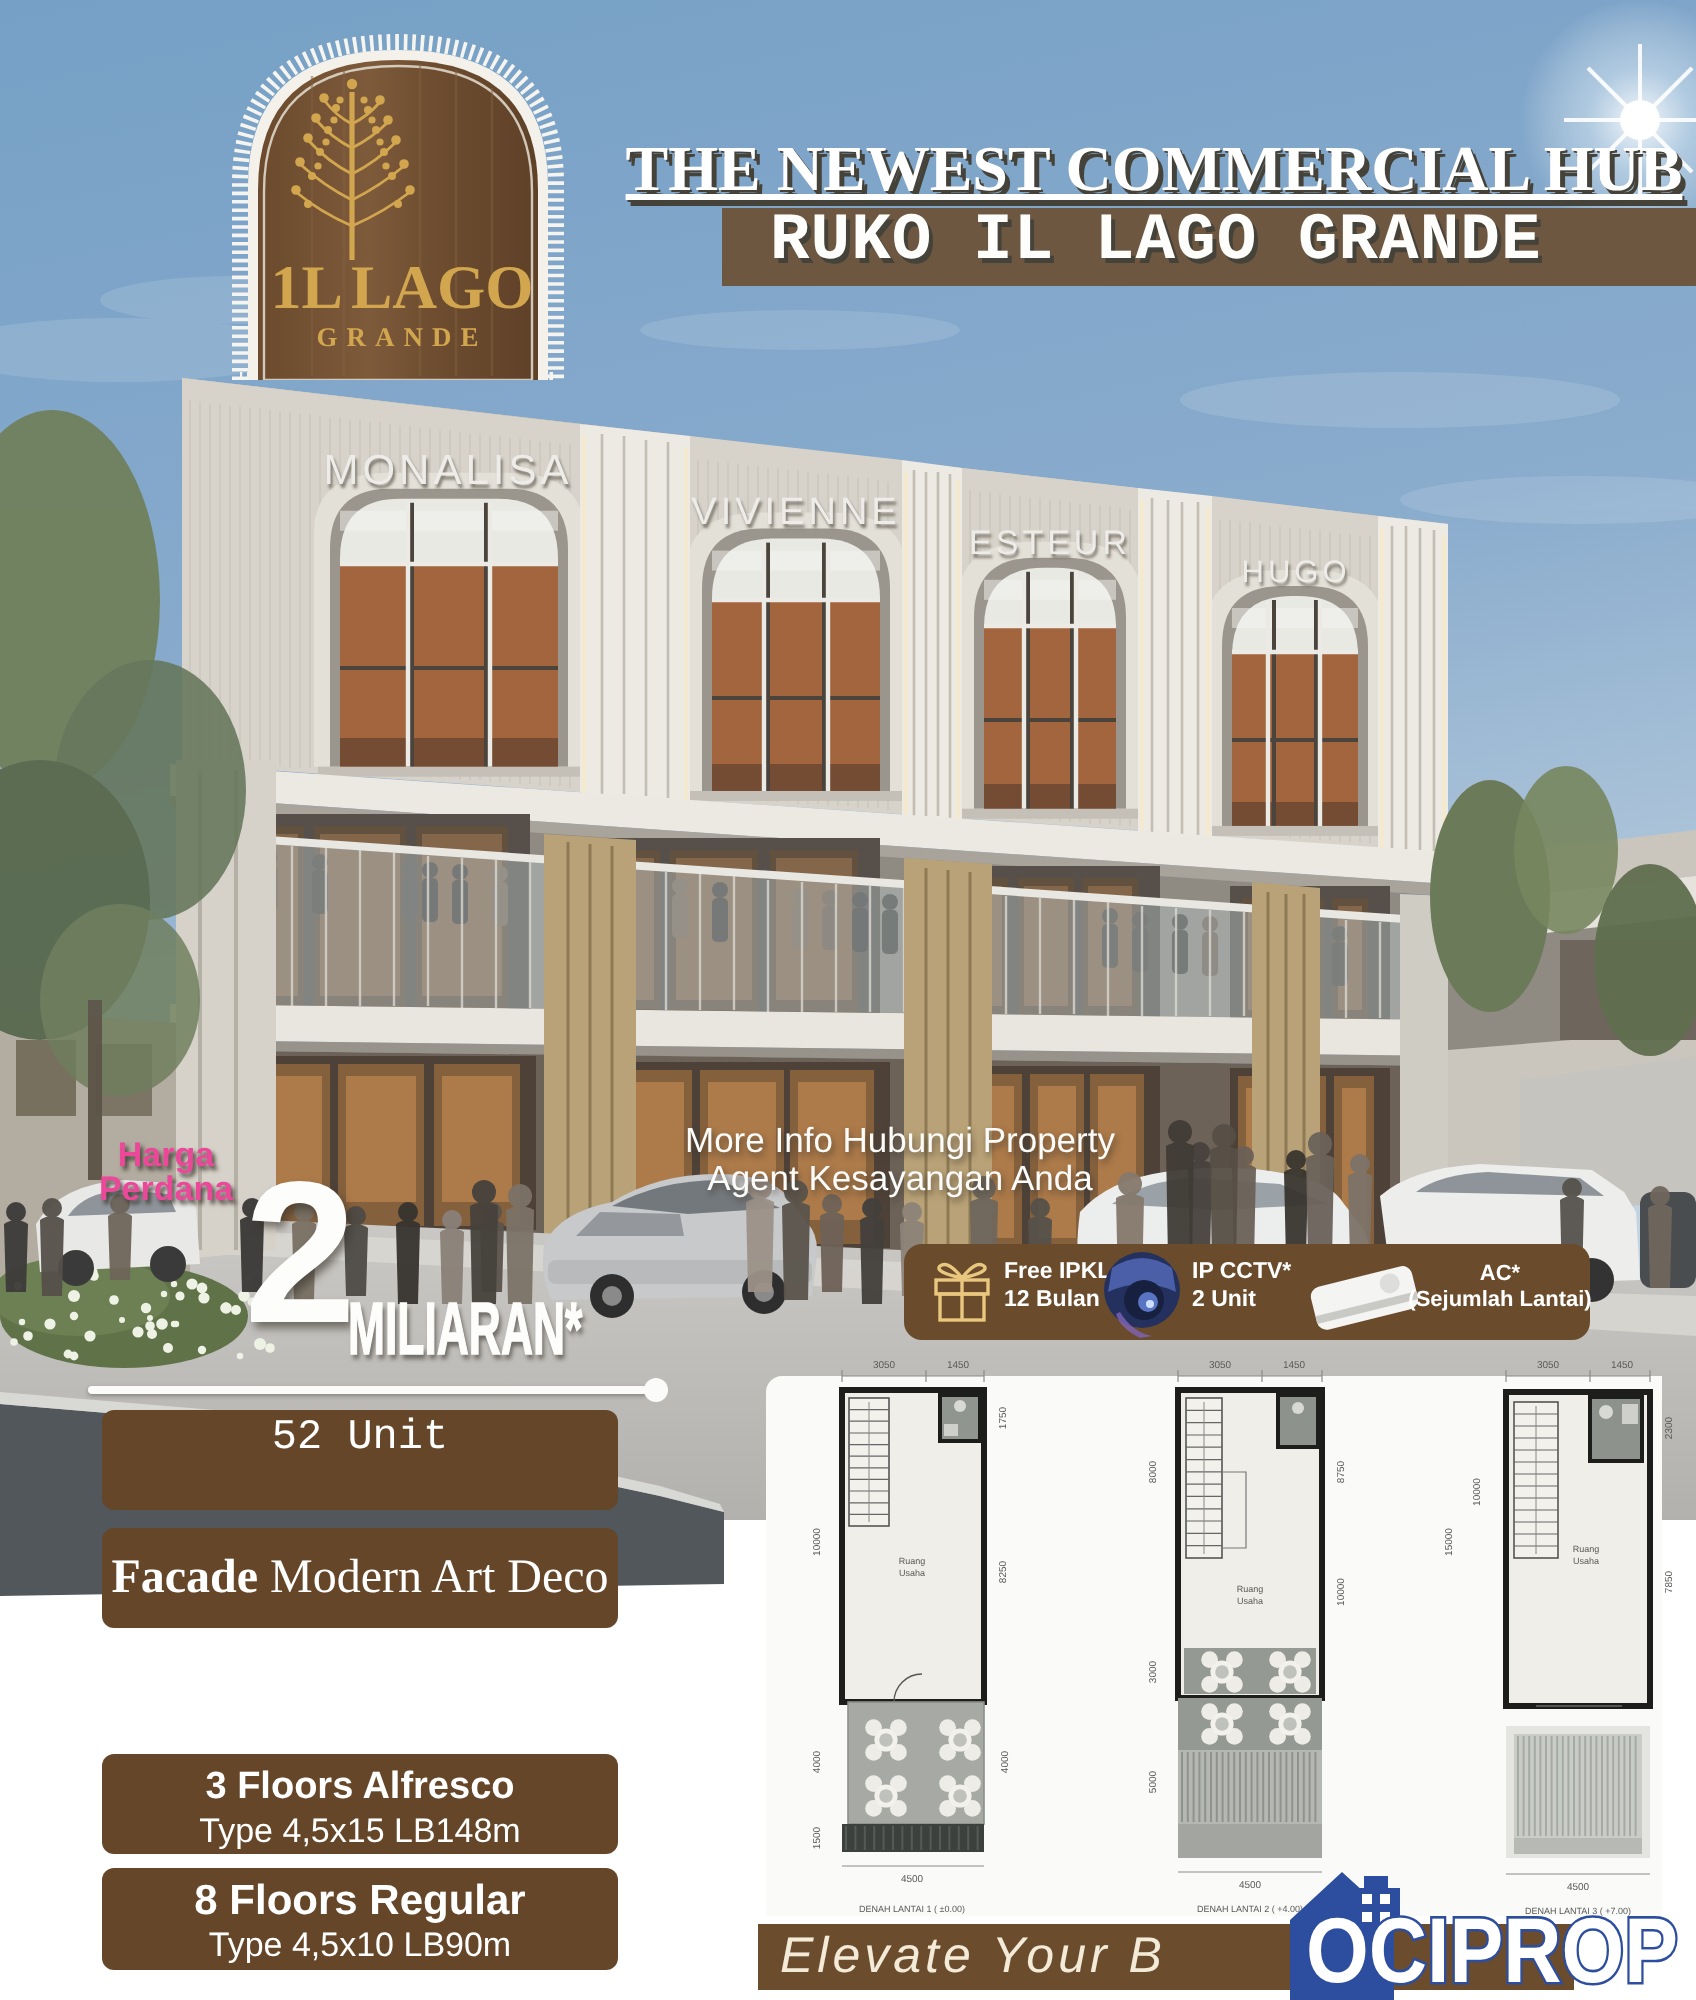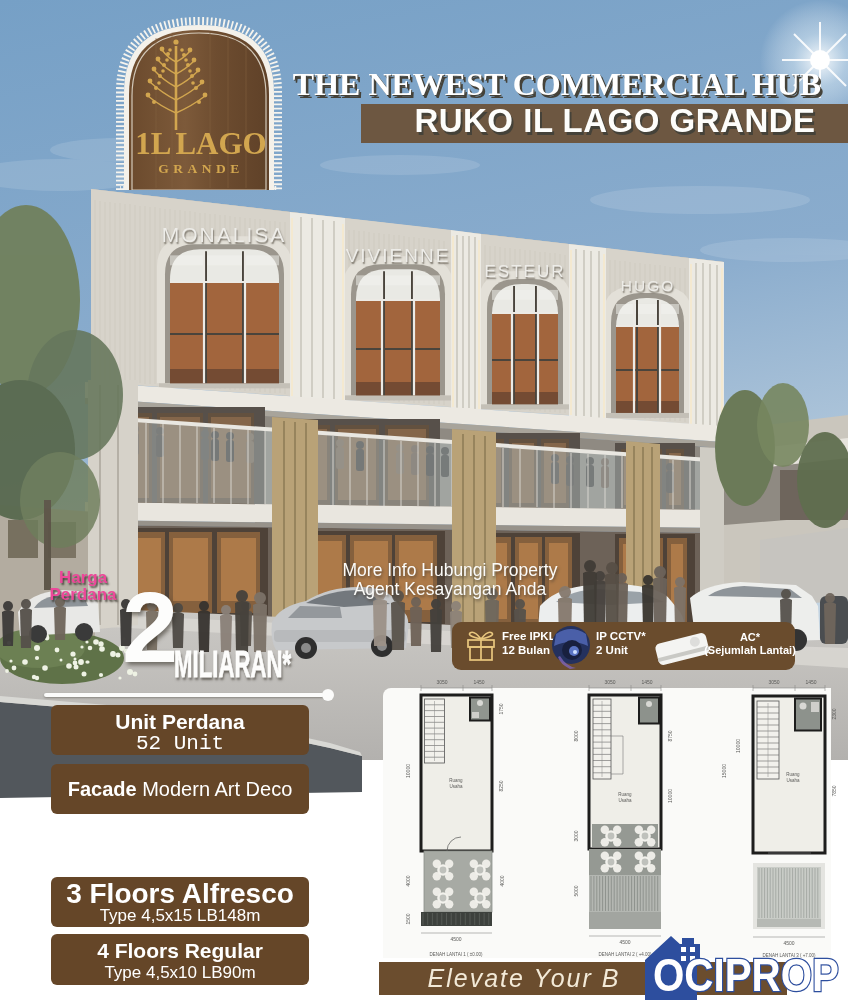--- a/index.html
+++ b/index.html
@@ -628,25 +628,25 @@
           <circle cx="660" cy="572" r="6" fill="#6b625a"></circle>
           <path d="M653 579 Q660 575 667 579 L666 630 L654 630 Z" fill="#6b625a"></path>
           <circle cx="242" cy="596" r="6" fill="#46423c"></circle>
           <path d="M235 603 Q242 599 249 603 L248 652 L236 652 Z" fill="#46423c"></path>
           <circle cx="260" cy="598" r="6" fill="#7c7268"></circle>
           <path d="M253 605 Q260 601 267 605 L266 652 L254 652 Z" fill="#7c7268"></path>
         </g>
 </g>
 </svg>
 
-<div class="abs" style="left:291px;top:66px;width:532px;text-align:center;font-family:'Liberation Serif',serif;font-weight:bold;font-size:32px;letter-spacing:0px;color:#fff;text-shadow:2.5px 3px 0 #454239,1px 1px 0 #454239;white-space:nowrap;">THE NEWEST COMMERCIAL HUB</div>
+<div class="abs" style="left:311px;top:66px;width:532px;text-align:center;font-family:'Liberation Serif',serif;font-weight:bold;font-size:32px;letter-spacing:0px;color:#fff;text-shadow:2.5px 3px 0 #454239,1px 1px 0 #454239;white-space:nowrap;text-decoration:underline;">THE NEWEST COMMERCIAL HUB</div>
 
 <div class="abs" style="left:361px;top:104px;width:487px;height:39px;background:#6d5741;"></div>
 
-<div class="abs" style="left:385px;top:102px;width:460px;text-align:center;font-family:Liberation Sans, sans-serif;font-weight:bold;font-size:33px;letter-spacing:0.5px;color:#fdfdfb;text-shadow:2px 2.5px 0 #454239;white-space:nowrap;">RUKO IL LAGO GRANDE</div>
+<div class="abs" style="left:385px;top:102px;width:460px;font-family:Liberation Mono, monospace;font-weight:bold;font-size:33px;letter-spacing:0.5px;color:#fdfdfb;text-shadow:2px 2.5px 0 #454239;white-space:nowrap;">RUKO IL LAGO GRANDE</div>
 
 
 <svg class="abs" style="left:112px;top:8px" width="174" height="182" viewBox="0 0 174 182">
 <defs>
 <linearGradient id="wood" x1="0" y1="0" x2="1" y2="0">
 <stop offset="0" stop-color="#6b4a2d"></stop>
           <stop offset="0.4" stop-color="#7d5a3a"></stop>
           <stop offset="0.62" stop-color="#6e4d30"></stop>
           <stop offset="1" stop-color="#5f4128"></stop>
 </linearGradient>
@@ -712,34 +712,33 @@
 <div class="abs" style="left:28px;top:570px;width:110px;text-align:center;font-weight:bold;font-size:17px;line-height:16.5px;color:#ec4899;text-shadow:1.5px 2px 2px rgba(55,50,42,0.85);">Harga<br>Perdana</div>
 
 <div class="abs" style="left:122px;top:570px;width:54px;text-align:center;font-weight:bold;font-size:101px;color:#fdfdfc;text-shadow:2px 3px 4px rgba(55,50,42,0.6);">2</div>
 
 <div class="abs" style="left:174px;top:644px;width:240px;font-weight:bold;font-size:37px;color:#fdfdfc;text-shadow:2px 2.5px 3px rgba(55,50,42,0.6);transform:scaleX(0.60);transform-origin:0 0;white-space:nowrap;-webkit-text-stroke:0.8px #fdfdfc;">MILIARAN*</div>
 
 <div class="abs" style="left:44px;top:693px;width:280px;height:3.5px;background:#fbfbfa;border-radius:2px;box-shadow:0 1px 2px rgba(60,55,45,0.4);"></div>
 <div class="abs" style="left:322px;top:689px;width:12px;height:12px;border-radius:50%;background:#fbfbfa;"></div>
 
 <div class="abs" style="left:51px;top:705px;width:258px;height:50px;background:#654628;border-radius:6px;color:#fff;text-align:center;padding-top:5px;">
-      <div style="font-weight:bold;font-size:21px;line-height:24px;">Unit Perdana</div>
       <div style="font-size:21px;line-height:19px;font-family:Liberation Mono, monospace;">52 Unit</div>
     </div>
 
-<div class="abs" style="left:51px;top:764px;width:258px;height:50px;background:#654628;border-radius:6px;color:#fff;display:flex;align-items:center;justify-content:center;font-size:20px;"><b>Facade</b>&nbsp;<span style="font-weight:normal">Modern Art Deco</span></div>
+<div class="abs" style="left:51px;top:764px;width:258px;height:50px;background:#654628;border-radius:6px;color:#fff;display:flex;align-items:center;justify-content:center;font-size:24px;font-family:Liberation Serif, serif;"><b>Facade</b>&nbsp;<span style="font-weight:normal">Modern Art Deco</span></div>
 
 
 <div class="abs" style="left:51px;top:877px;width:258px;height:50px;background:#654628;border-radius:6px;color:#fff;text-align:center;padding-top:5px;">
-      <div style="font-weight:bold;font-size:28px;line-height:24px;">3 Floors Alfresco</div>
+      <div style="font-weight:bold;font-size:19px;line-height:24px;">3 Floors Alfresco</div>
       <div style="font-size:17px;line-height:19px;">Type 4,5x15 LB148m</div>
     </div>
 
 <div class="abs" style="left:51px;top:934px;width:258px;height:51px;background:#654628;border-radius:6px;color:#fff;text-align:center;padding-top:5px;">
-      <div style="font-weight:bold;font-size:21px;line-height:24px;">4 Floors Regular</div>
+      <div style="font-weight:bold;font-size:21px;line-height:24px;">8 Floors Regular</div>
       <div style="font-size:17px;line-height:19px;">Type 4,5x10 LB90m</div>
     </div>
 
 <div class="abs" style="left:452px;top:622px;width:343px;height:48px;background:#6a4c2d;border-radius:9px;"></div>
 
 <svg class="abs" style="left:464px;top:628px" width="34" height="36" viewBox="0 0 34 36">
 <g stroke="#e9c77e" stroke-width="1.7" fill="none">
 <rect x="4" y="12" width="26" height="7"></rect>
         <rect x="6" y="19" width="22" height="13"></rect>
 <line x1="17" y1="12" x2="17" y2="32"></line>
@@ -1019,21 +1018,21 @@
 <text x="406" y="269" font-size="5" fill="#5a5a58" text-anchor="middle">4500</text>
 <text x="357" y="70" font-size="5" fill="#5a5a58" text-anchor="middle" transform="rotate(-90 357 70)">10000</text>
 <text x="343" y="95" font-size="5" fill="#5a5a58" text-anchor="middle" transform="rotate(-90 343 95)">15000</text>
 <text x="453" y="38" font-size="5" fill="#5a5a58" text-anchor="middle" transform="rotate(-90 453 38)">2300</text>
 <text x="453" y="115" font-size="5" fill="#5a5a58" text-anchor="middle" transform="rotate(-90 453 115)">7850</text>
 <text x="406" y="281" font-size="4.5" fill="#5a5a58" text-anchor="middle">DENAH LANTAI 3 ( +7.00)</text>
 </g>
 </svg>
 
 <div class="abs" style="left:379px;top:962px;width:408px;height:33px;background:#6b4d2e;"></div>
-<div class="abs" style="left:390px;top:964px;width:268px;text-align:center;font-style:italic;font-size:25px;letter-spacing:2px;color:#f3ead8;">Elevate Your B</div>
+<div class="abs" style="left:390px;top:964px;width:268px;text-align:left;font-style:italic;font-size:25px;letter-spacing:2px;color:#f3ead8;">Elevate Your B</div>
 
 <svg class="abs" style="left:620px;top:924px" width="228" height="76" viewBox="0 0 228 76">
 <g fill="#2d4e9e">
 <path d="M25 76 L25 36 L51 12 L62 22 L62 14 L74 14 L74 33 L77 36 L77 76 Z"></path>
 <rect x="58" y="20" width="22" height="20"></rect>
 </g>
 <g fill="#fff">
 <rect x="61" y="23" width="5" height="5"></rect>
         <rect x="70" y="23" width="5" height="5"></rect>
 <rect x="61" y="32" width="5" height="5"></rect>

